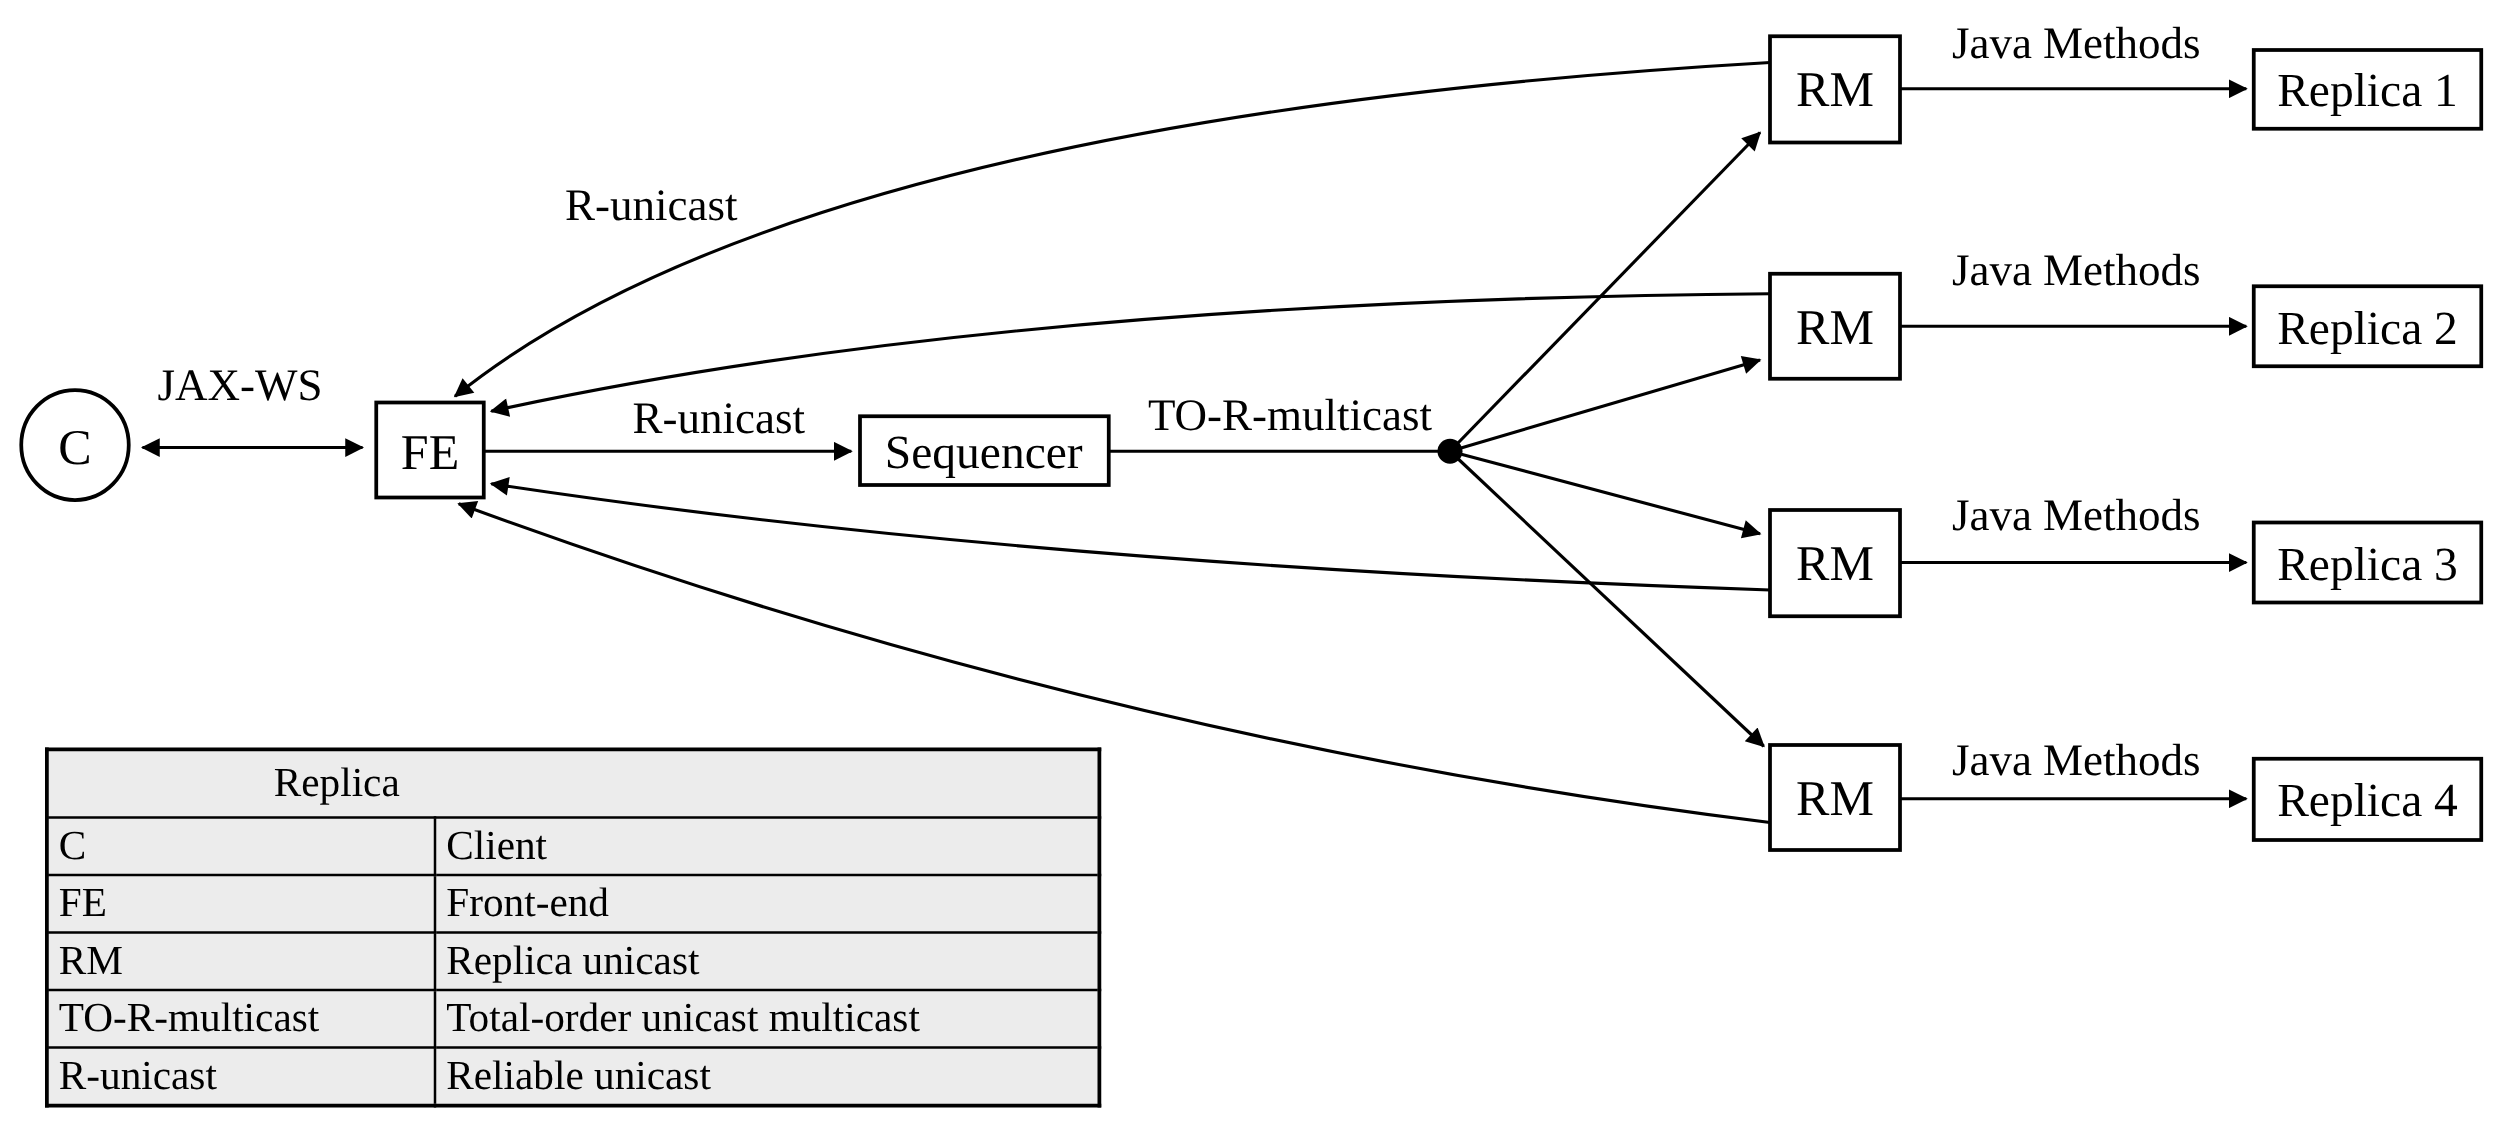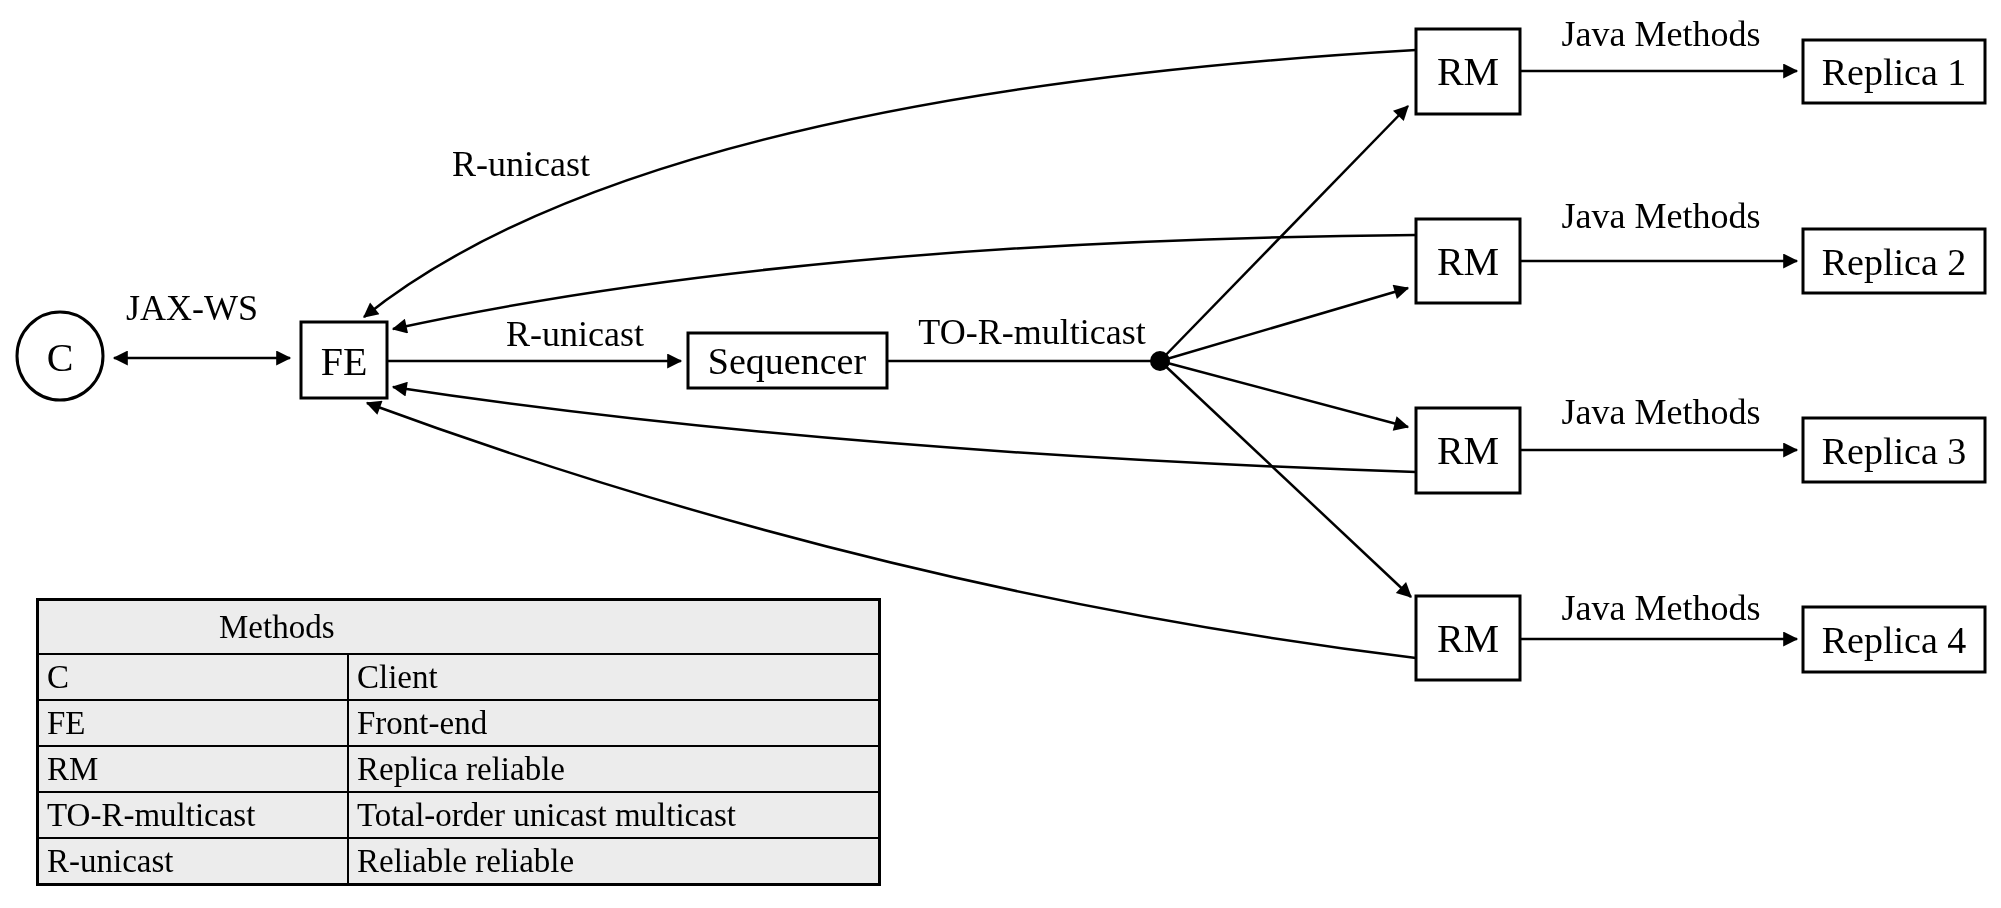--- a/index.html
+++ b/index.html
@@ -138,38 +138,38 @@
 
     <text class="edge-label" x="1661" y="46" text-anchor="middle">Java Methods</text>
     <text class="edge-label" x="1661" y="228" text-anchor="middle">Java Methods</text>
     <text class="edge-label" x="1661" y="424" text-anchor="middle">Java Methods</text>
     <text class="edge-label" x="1661" y="620" text-anchor="middle">Java Methods</text>
   </svg>
 
   <table class="legend">
     <tbody>
       <tr>
-        <td colspan="2" class="legend-title-cell">Methods</td>
+        <td colspan="2" class="legend-title-cell">Replica</td>
       </tr>
       <tr>
         <td class="legend-key">C</td>
         <td class="legend-value">Client</td>
       </tr>
       <tr>
         <td class="legend-key">FE</td>
         <td class="legend-value">Front-end</td>
       </tr>
       <tr>
         <td class="legend-key">RM</td>
-        <td class="legend-value">Replica reliable</td>
+        <td class="legend-value">Replica unicast</td>
       </tr>
       <tr>
         <td class="legend-key">TO-R-multicast</td>
         <td class="legend-value">Total-order unicast multicast</td>
       </tr>
       <tr>
         <td class="legend-key">R-unicast</td>
-        <td class="legend-value">Reliable reliable</td>
+        <td class="legend-value">Reliable unicast</td>
       </tr>
     </tbody>
   </table>
 
 </div>
 
 </body></html>

